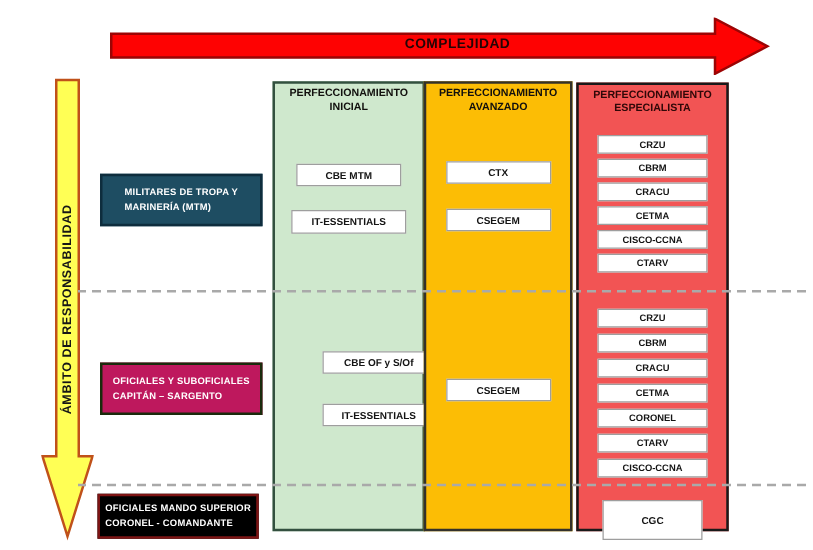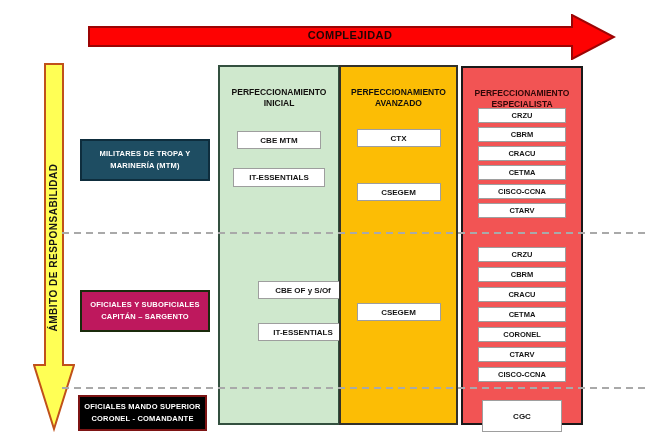--- a/index.html
+++ b/index.html
@@ -5,46 +5,46 @@
   html,body { margin:0; padding:0; background:#ffffff; }
   .stage {
     position:relative; width:650px; height:440px; background:#ffffff;
     font-family:"Liberation Sans", sans-serif; overflow:hidden;
   }
   
   .arrow-top-svg { position:absolute; left:88px; top:14px; width:528px; height:46px; }
   .arrow-top-label {
     position:absolute; left:90px; top:21px; width:520px; height:28px;
     display:flex; align-items:center; justify-content:center;
-    font-size:11px; font-weight:bold; color:#230505; letter-spacing:0.4px;
+    font-size:11px; font-weight:bold; color:#230505; letter-spacing:0.4px;padding-left:16px;
   }
   
   .arrow-left-svg { position:absolute; left:33px; top:62px; width:42px; height:371px; }
   .arrow-left-label {
     position:absolute; left:33px; top:62px; width:42px; height:371px;
     display:flex; align-items:center; justify-content:center; pointer-events:none;
   }
   .arrow-left-label span {
     transform:rotate(-90deg); white-space:nowrap;
     font-size:10px; font-weight:bold; color:#161616; letter-spacing:0.5px;
   }
   
   .col { position:absolute; top:65px; height:360px; box-sizing:border-box; }
   .col-inicial      { left:218px; width:122px; background:#cfe8cd; border:2px solid #33503f; }
   .col-avanzado     { left:339px; width:119px; background:#fcbd05; border:2px solid #33312a; }
   .col-especialista { left:461px; top:66px; width:122px; height:359px; background:#f25454; border:2px solid #191919; }
   .col-header {
-    padding-top:20px; text-align:center; font-size:8.5px; font-weight:bold;
+    padding-top:2px; text-align:center; font-size:8.5px; font-weight:bold;
     white-space:pre-line; line-height:1.35; color:#12100e;
   }
   .col-especialista .col-header { color:#300808; }
   
   .stack { position:absolute; left:0; right:0; display:flex; flex-direction:column; align-items:center; }
   .stack-mtm-inicial       { top:64px;  gap:19px; }
-  .stack-mtm-avanzado      { top:62px;  gap:36px; }
+  .stack-mtm-avanzado      { top:62px;  gap:20px; }
   .stack-mtm-especialista  { top:40px;  gap:4px; }
   .stack-of-inicial        { top:214px; gap:24px;margin-left:48px; }
   .stack-of-avanzado       { top:236px; }
   .stack-of-especialista   { top:179px; gap:5px; }
   .stack-mando             { top:332px; }
   .course {
     width:84px; height:18px; background:#ffffff; border:1.5px solid #9e9e9e;
     display:flex; align-items:center; justify-content:center;
     font-size:8px; font-weight:bold; color:#141414; box-sizing:border-box; white-space:nowrap;
   }
@@ -55,21 +55,21 @@
   
   .dash {
     position:absolute; left:62px; width:584px; height:2px; z-index:5;
     background:repeating-linear-gradient(90deg,#a9a9a9 0 7px, rgba(0,0,0,0) 7px 12px);
   }
   .dash-1 { top:232px; }
   .dash-2 { top:387px; }
   
   .row-label {
     position:absolute; left:80px; width:130px; z-index:6; box-sizing:border-box;
-    color:#ffffff; font-weight:bold; text-align:center; white-space:pre-line;
+    color:#ffffff; font-weight:bold; white-space:pre-line;
     display:flex; align-items:center; justify-content:center;
     font-size:7.5px; line-height:1.55; letter-spacing:0.2px;
   }
   .label-mtm       { top:139px; height:42px; background:#1e4d62; border:2px solid #0e2d3d; }
   .label-oficiales { top:290px; height:42px; background:#be185d; border:2px solid #1a2b0c; }
   .label-mando     { top:395px; left:78px; width:129px; height:36px; background:#000000; border:2px solid #7d1414; }
 </style>
 </head>
 <body>
 

